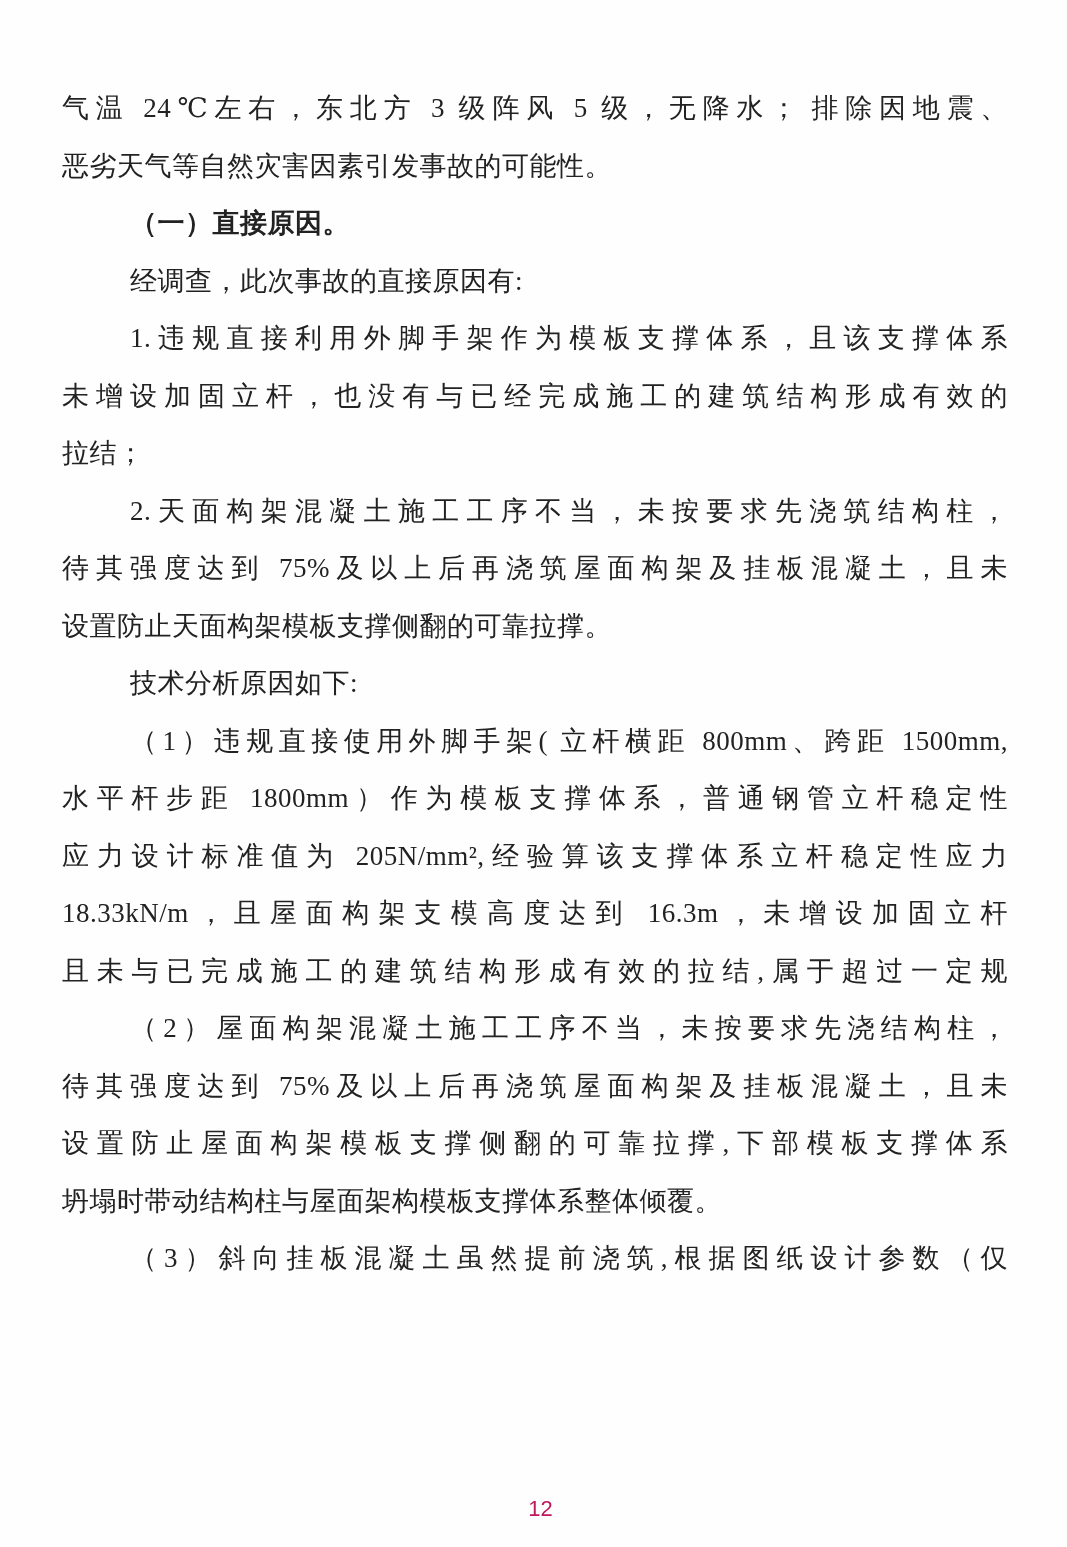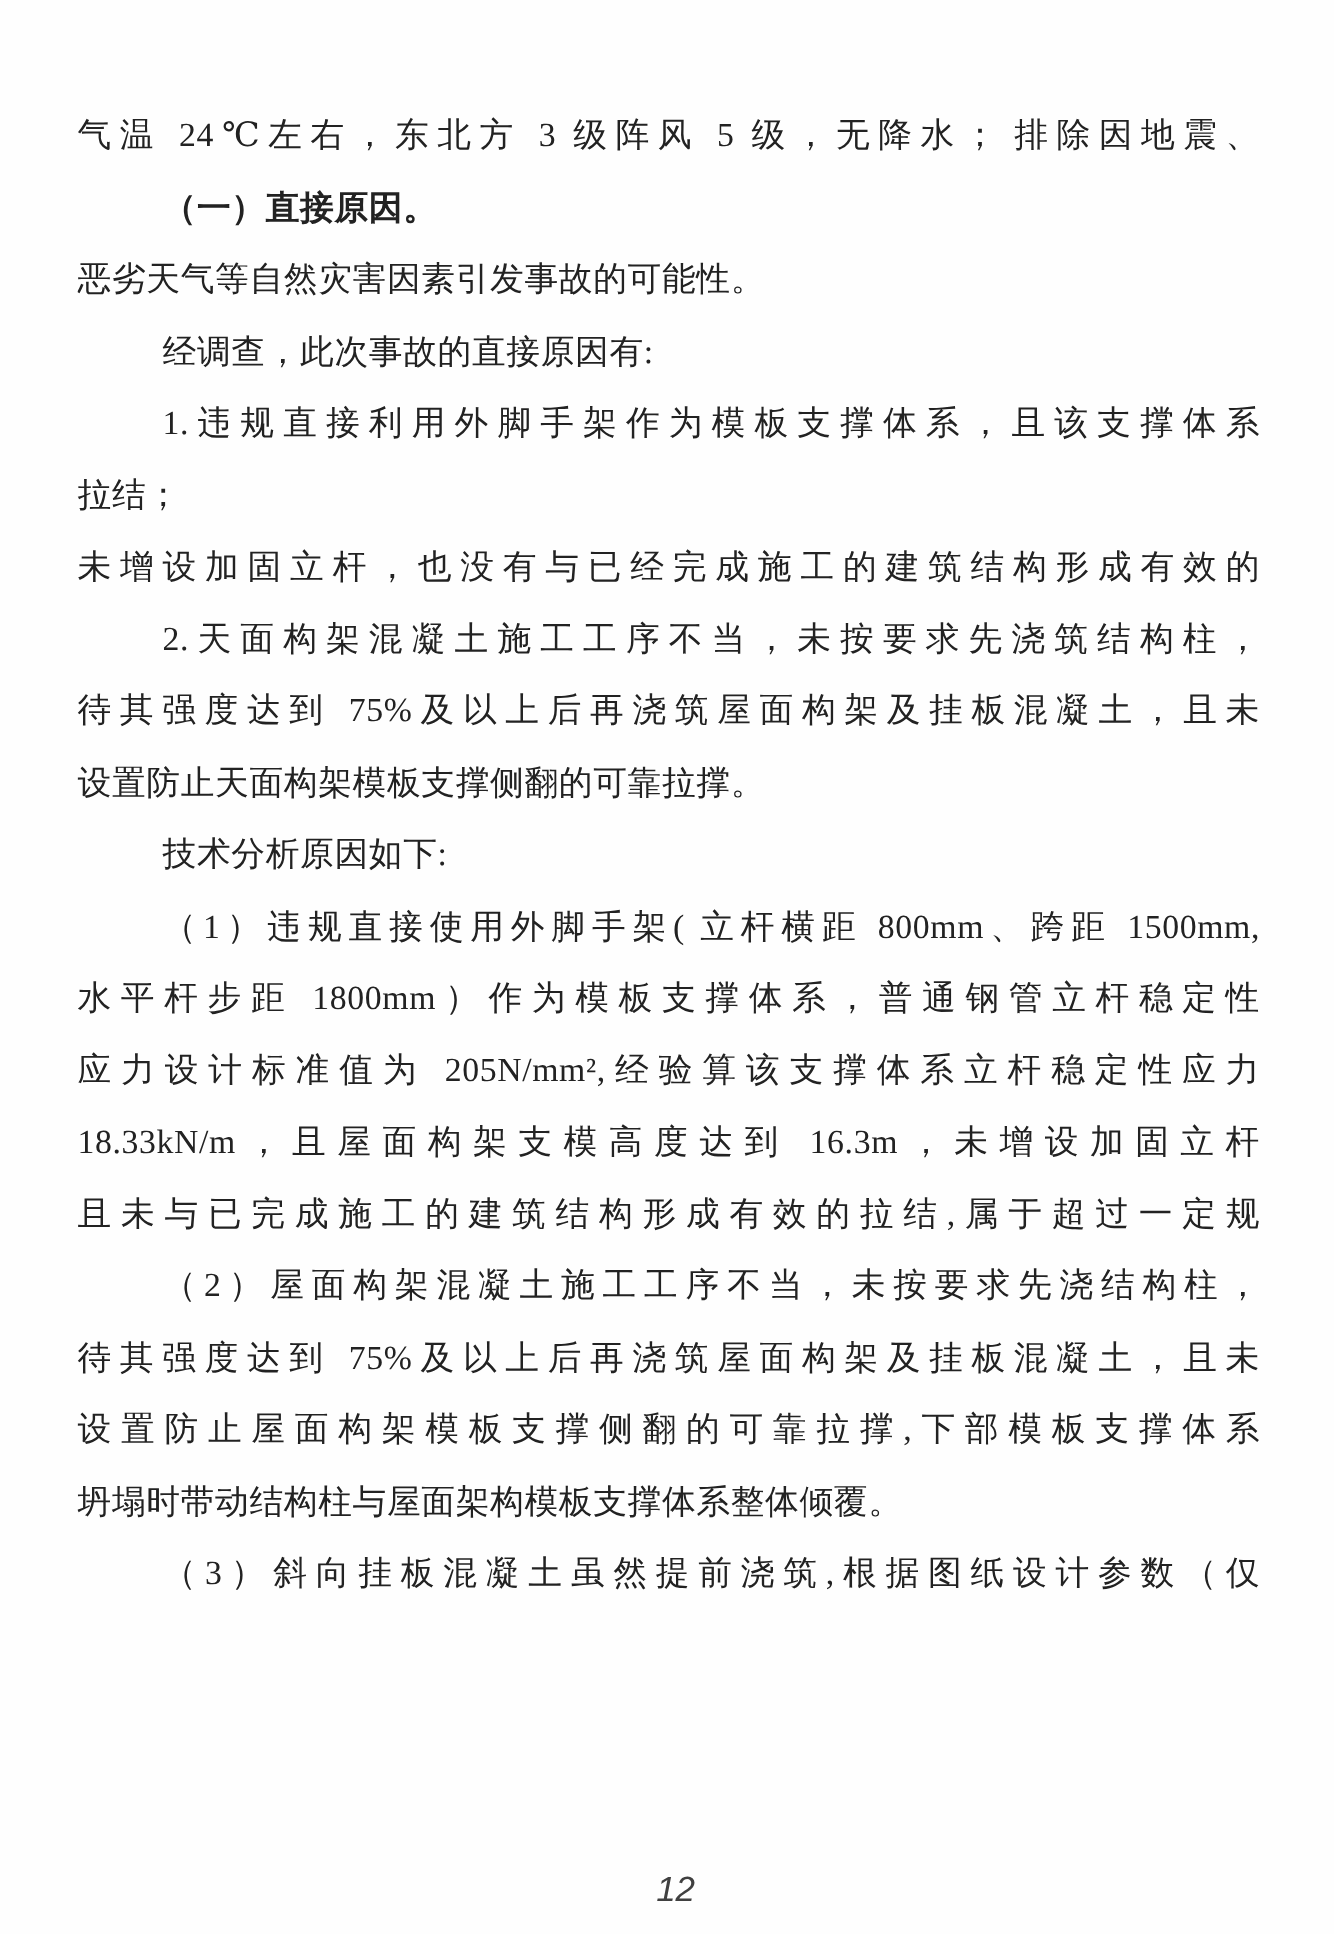--- a/index.html
+++ b/index.html
@@ -48,40 +48,39 @@
   }
   .page-footer {
     position: absolute;
     left: 0;
     top: 1496px;
     width: 100%;
     text-align: center;
   }
   .page-number {
     font-family: "Liberation Sans", "DejaVu Sans", sans-serif;
-    font-size: 28px;
-    color: #404040;
+    font-size: 22px;
+    color: #be185d;
     display: inline-block;
     padding-left: 14px; 
-    font-style: italic;
   }
 </style>
 </head>
 <body>
 
 <main class="page">
   <section class="doc-body" id="doc-body">
 
   <div class="text-line fill">气温 24℃左右，东北方 3 级阵风 5 级，无降水； 排除因地震、</div>
+      <div class="text-line">恶劣天气等自然灾害因素引发事故的可能性。</div>
       <div class="text-line indent bold">（一）直接原因。</div>
-      <div class="text-line">恶劣天气等自然灾害因素引发事故的可能性。</div>
       <div class="text-line indent">经调查，此次事故的直接原因有:</div>
       <div class="text-line indent fill">1.违规直接利用外脚手架作为模板支撑体系，且该支撑体系</div>
+      <div class="text-line fill">未增设加固立杆，也没有与已经完成施工的建筑结构形成有效的</div>
       <div class="text-line">拉结；</div>
-      <div class="text-line fill">未增设加固立杆，也没有与已经完成施工的建筑结构形成有效的</div>
       <div class="text-line indent fill">2.天面构架混凝土施工工序不当，未按要求先浇筑结构柱，</div>
       <div class="text-line fill">待其强度达到 75%及以上后再浇筑屋面构架及挂板混凝土，且未</div>
       <div class="text-line">设置防止天面构架模板支撑侧翻的可靠拉撑。</div>
       <div class="text-line indent">技术分析原因如下:</div>
       <div class="text-line indent fill">（1）违规直接使用外脚手架( 立杆横距 800mm、跨距 1500mm,</div>
       <div class="text-line fill">水平杆步距 1800mm）作为模板支撑体系，普通钢管立杆稳定性</div>
       <div class="text-line fill">应力设计标准值为 205N/mm²,经验算该支撑体系立杆稳定性应力</div>
       <div class="text-line fill">18.33kN/m，且屋面构架支模高度达到 16.3m，未增设加固立杆</div>
       <div class="text-line fill">且未与已完成施工的建筑结构形成有效的拉结,属于超过一定规</div>
       <div class="text-line indent fill">（2）屋面构架混凝土施工工序不当，未按要求先浇结构柱，</div>

